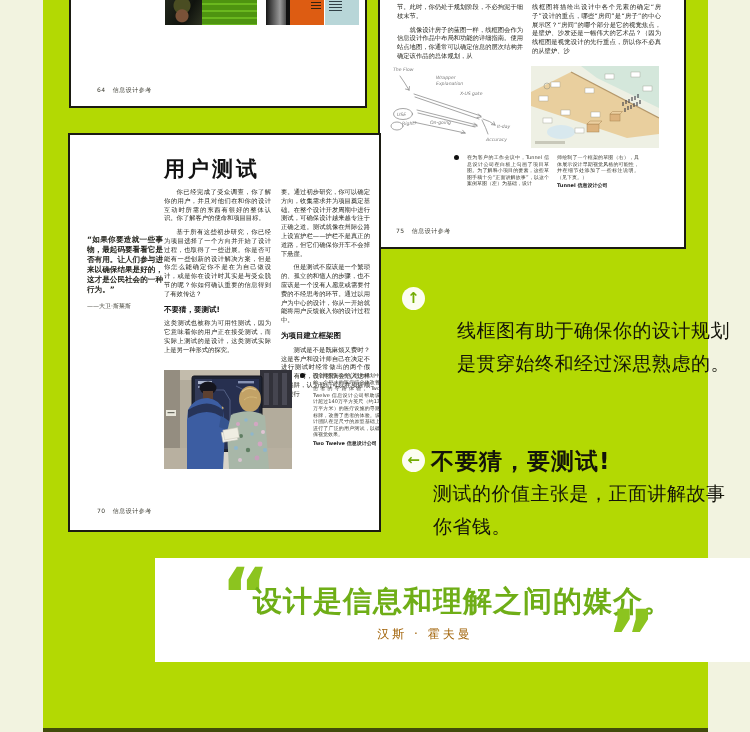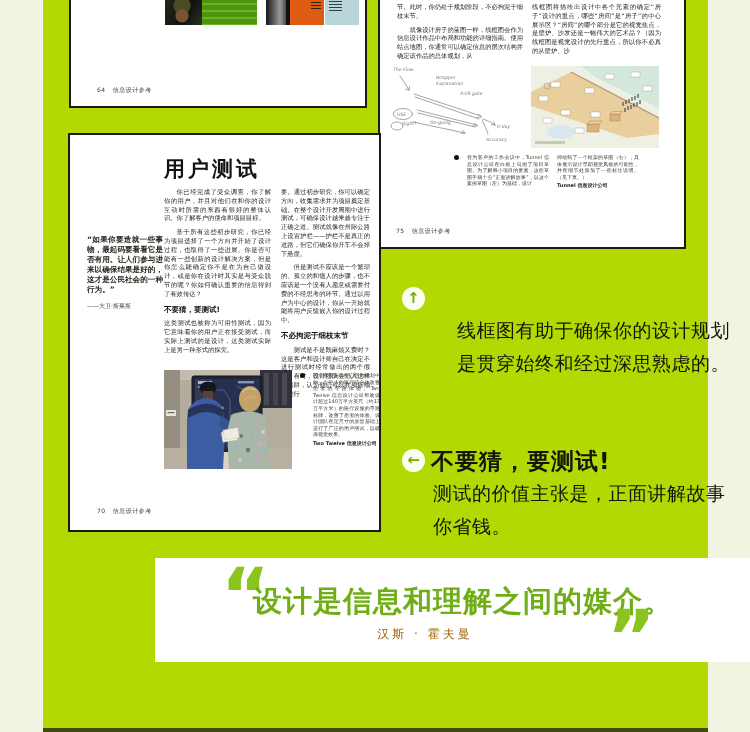--- a/index.html
+++ b/index.html
@@ -198,21 +198,21 @@
 
     <div class="smalltxt" id="main-col1">
       <p>你已经完成了受众调查，你了解你的用户，并且对他们在和你的设计互动时所需的东西有很好的整体认识。你了解客户的使命和项目目标。</p>
       <p>基于所有这些初步研究，你已经为项目选择了一个方向并开始了设计过程，也取得了一些进展。你是否可能有一些创新的设计解决方案，但是你怎么能确定你不是在为自己做设计，或是你在设计时其实是与受众脱节的呢？你如何确认重要的信息得到了有效传达？</p>
       <h4>不要猜，要测试!</h4>
       <p class="noind">这类测试也被称为可用性测试，因为它意味着你的用户正在接受测试，而实际上测试的是设计，这类测试实际上是另一种形式的探究。</p>
     </div>
     <div class="smalltxt" id="main-col2">
       <p class="noind">要。通过初步研究，你可以确定方向，收集需求并为项目奠定基础。在整个设计开发周期中进行测试，可确保设计越来越专注于正确之道。测试就像在州际公路上设置护栏——护栏不是真正的道路，但它们确保你开车不会掉下悬崖。</p>
       <p>但是测试不应该是一个繁琐的、孤立的和恼人的步骤，也不应该是一个没有人愿意或需要付费的不经思考的环节。通过以用户为中心的设计，你从一开始就能将用户反馈嵌入你的设计过程中。</p>
-      <h4>不必拘泥于细枝末节</h4>
+      <h4>为项目建立框架图</h4>
       <p>测试是不是既麻烦又费时？这是客户和设计师自己在决定不进行测试时经常做出的两个假设。有时，设计团队会陷入这样的陷阱，认为他们可以在项目顺利进行</p>
     </div>
 
     <svg id="main-photo" width="128" height="99" viewBox="0 0 128 99">
       <rect width="128" height="99" fill="#b3ac9c"></rect>
       <rect x="0" y="0" width="16" height="99" fill="#948d80"></rect>
       <rect x="16" y="0" width="80" height="10" fill="#c3bcac"></rect>
       <rect x="96" y="0" width="32" height="38" fill="#32323a"></rect>
       <rect x="100" y="3" width="5" height="32" fill="#4a4a55"></rect>
       <rect x="109" y="3" width="5" height="32" fill="#45454f"></rect>

